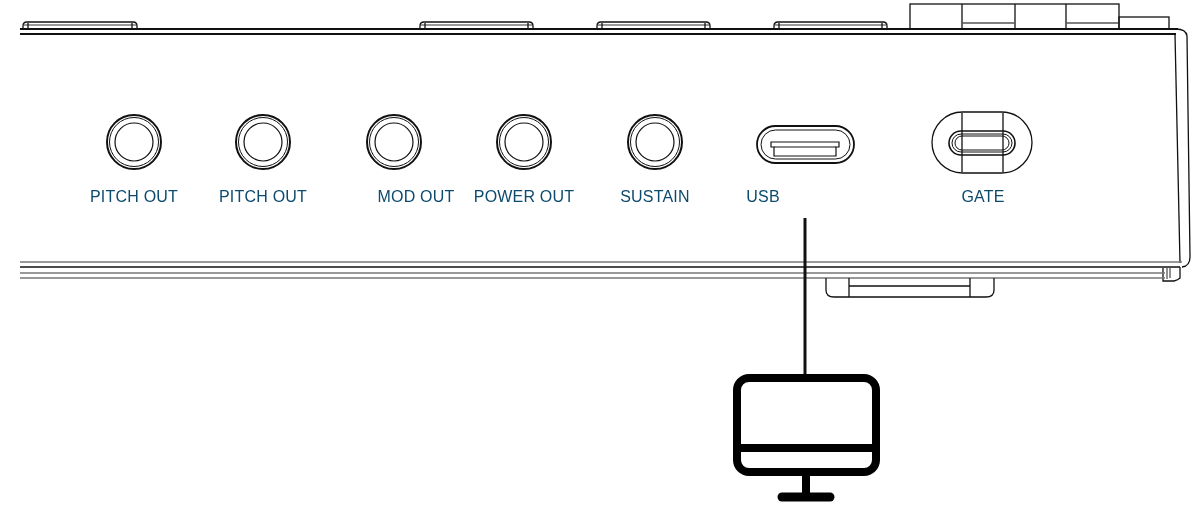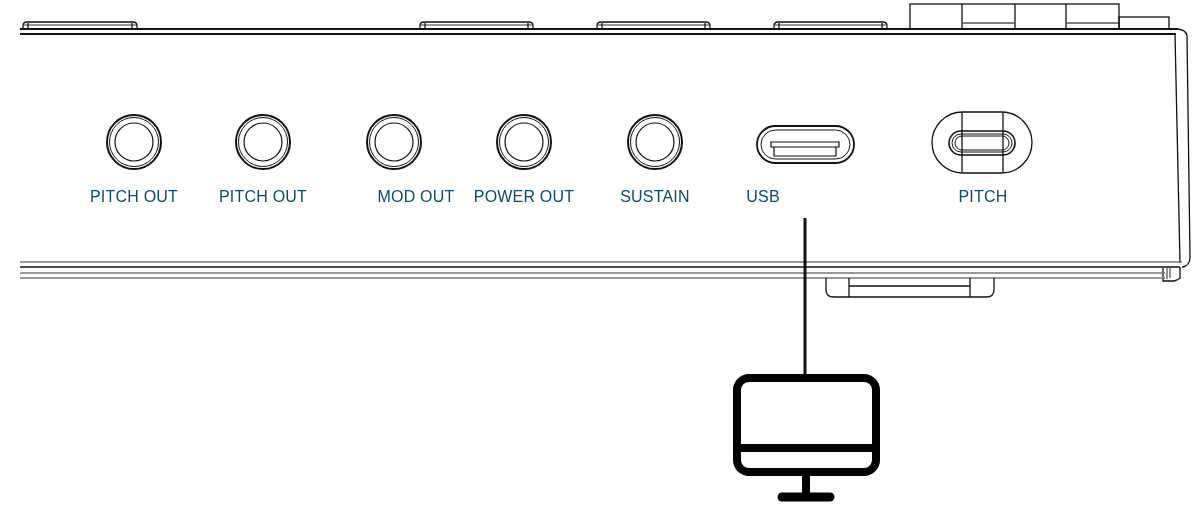--- a/index.html
+++ b/index.html
@@ -132,13 +132,13 @@
     <line x1="782" y1="497" x2="830" y2="497" stroke-width="9" stroke-linecap="round"></line>
   </g>
 </svg>
 
 <div class="port-label" style="left:134px">PITCH OUT</div>
 <div class="port-label" style="left:263px">PITCH OUT</div>
 <div class="port-label" style="left:416px">MOD OUT</div>
 <div class="port-label" style="left:524px">POWER OUT</div>
 <div class="port-label" style="left:655px">SUSTAIN</div>
 <div class="port-label" style="left:763px">USB</div>
-<div class="port-label" style="left:983px">PITCH</div>
+<div class="port-label" style="left:983px">GATE</div>
 
 </body></html>

